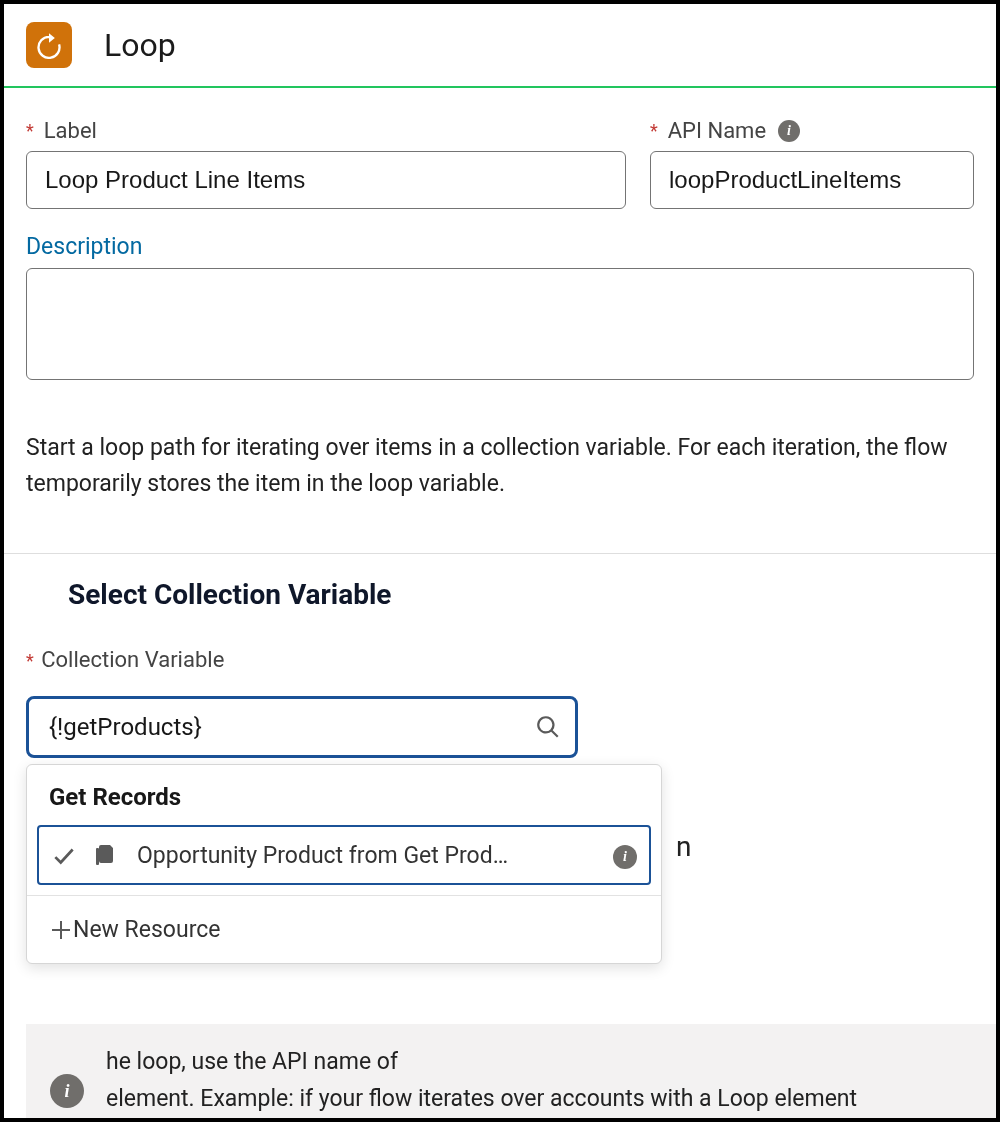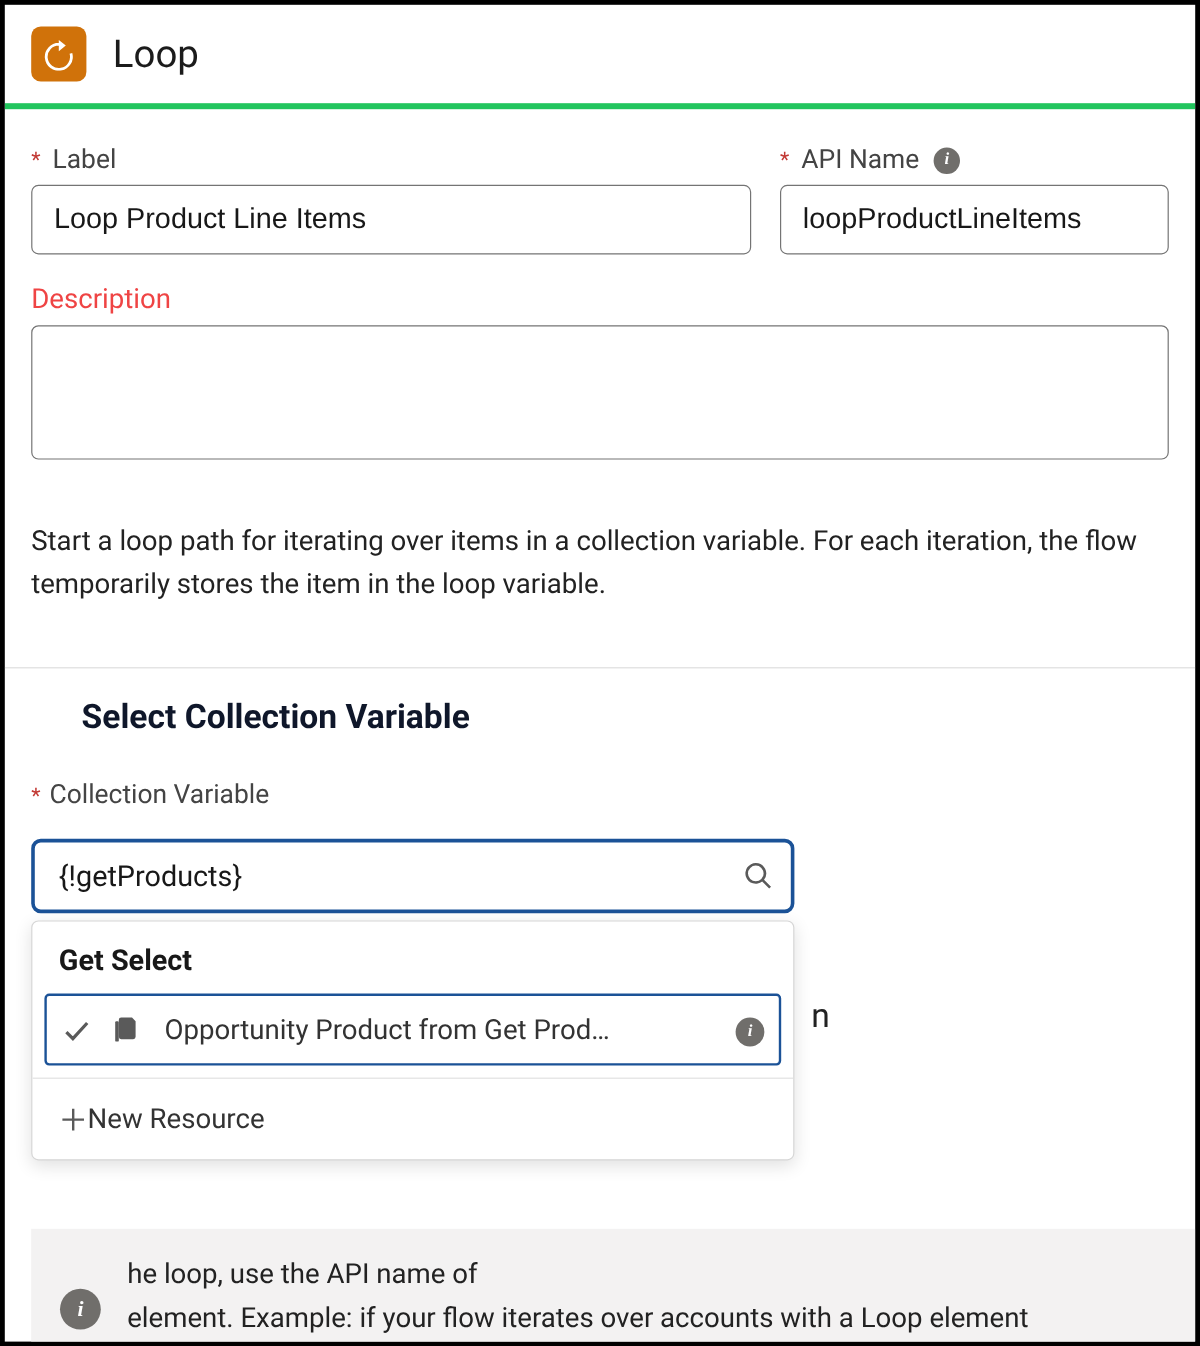--- a/index.html
+++ b/index.html
@@ -9,23 +9,23 @@
     color: #181818;
     width: 1000px;
     height: 1122px;
     overflow: hidden;
     border: 4px solid #000;
     position: relative;
   }
   .header {
     display: flex;
     align-items: center;
-    gap: 22px;
+    gap: 32px;
     padding: 18px 22px 18px 22px;
-    border-bottom: 5px solid #22c55e;
+    border-bottom: 2px solid #22c55e;
   }
   .loop-icon {
     width: 46px; height: 46px;
     background: #d0720a;
     border-radius: 8px;
     display: flex;
     align-items: center;
     justify-content: center;
   }
   .loop-icon svg { width: 28px; height: 28px; fill: #fff; }
@@ -77,21 +77,21 @@
     height: 58px;
     border: 1px solid #747474;
     border-radius: 6px;
     font-size: 24px;
     padding: 0 18px;
     color: #181818;
   }
 
   .description-label {
     font-size: 23px;
-    color: #ef4444;
+    color: #0369a1;
     margin: 24px 0 8px;
   }
   .description-area {
     width: 100%;
     height: 112px;
     border: 1px solid #747474;
     border-radius: 6px;
     padding: 10px 14px;
     font-size: 20px;
     resize: none;
@@ -121,21 +121,21 @@
     margin-left: 42px;
   }
 
   .cv-label {
     font-size: 22px;
     color: #444;
     margin-bottom: 24px;
   }
   .combobox-wrap {
     position: relative;
-    width: 636px;
+    width: 552px;
   }
   .combobox {
     width: 100%;
     height: 62px;
     border: 3px solid #1b5297;
     border-radius: 8px;
     display: flex;
     align-items: center;
     padding: 0 14px 0 20px;
     font-size: 24px;
@@ -322,21 +322,21 @@
 
   <div class="combobox-wrap">
     <div class="combobox">
       <span class="combobox-text">{!getProducts}</span>
       <svg class="search-svg" viewBox="0 0 24 24">
           <path d="M10 2a8 8 0 0 1 6.32 12.9l5.39 5.4-1.41 1.41-5.4-5.39A8 8 0 1 1 10 2zm0 2a6 6 0 1 0 0 12 6 6 0 0 0 0-12z"></path>
         </svg>
     </div>
 
     <div class="dropdown">
-      <div class="dropdown-group-title">Get Select</div>
+      <div class="dropdown-group-title">Get Records</div>
       <div class="dropdown-item">
         <svg class="check-svg" viewBox="0 0 24 24">
             <polyline points="4 13 9 18 20 6"></polyline>
           </svg>
         <span class="records-icon">
           <svg viewBox="0 0 24 24">
               <path d="M6 2h9l3 3v13a2 2 0 0 1-2 2H6a2 2 0 0 1-2-2V4a2 2 0 0 1 2-2zm1 6h9v2H7V8zm0 4h9v2H7v-2zm10-6h-2V3l2 3z"></path>
               <rect x="1" y="5" width="3" height="17" rx="1"></rect>
             </svg>
         </span>

